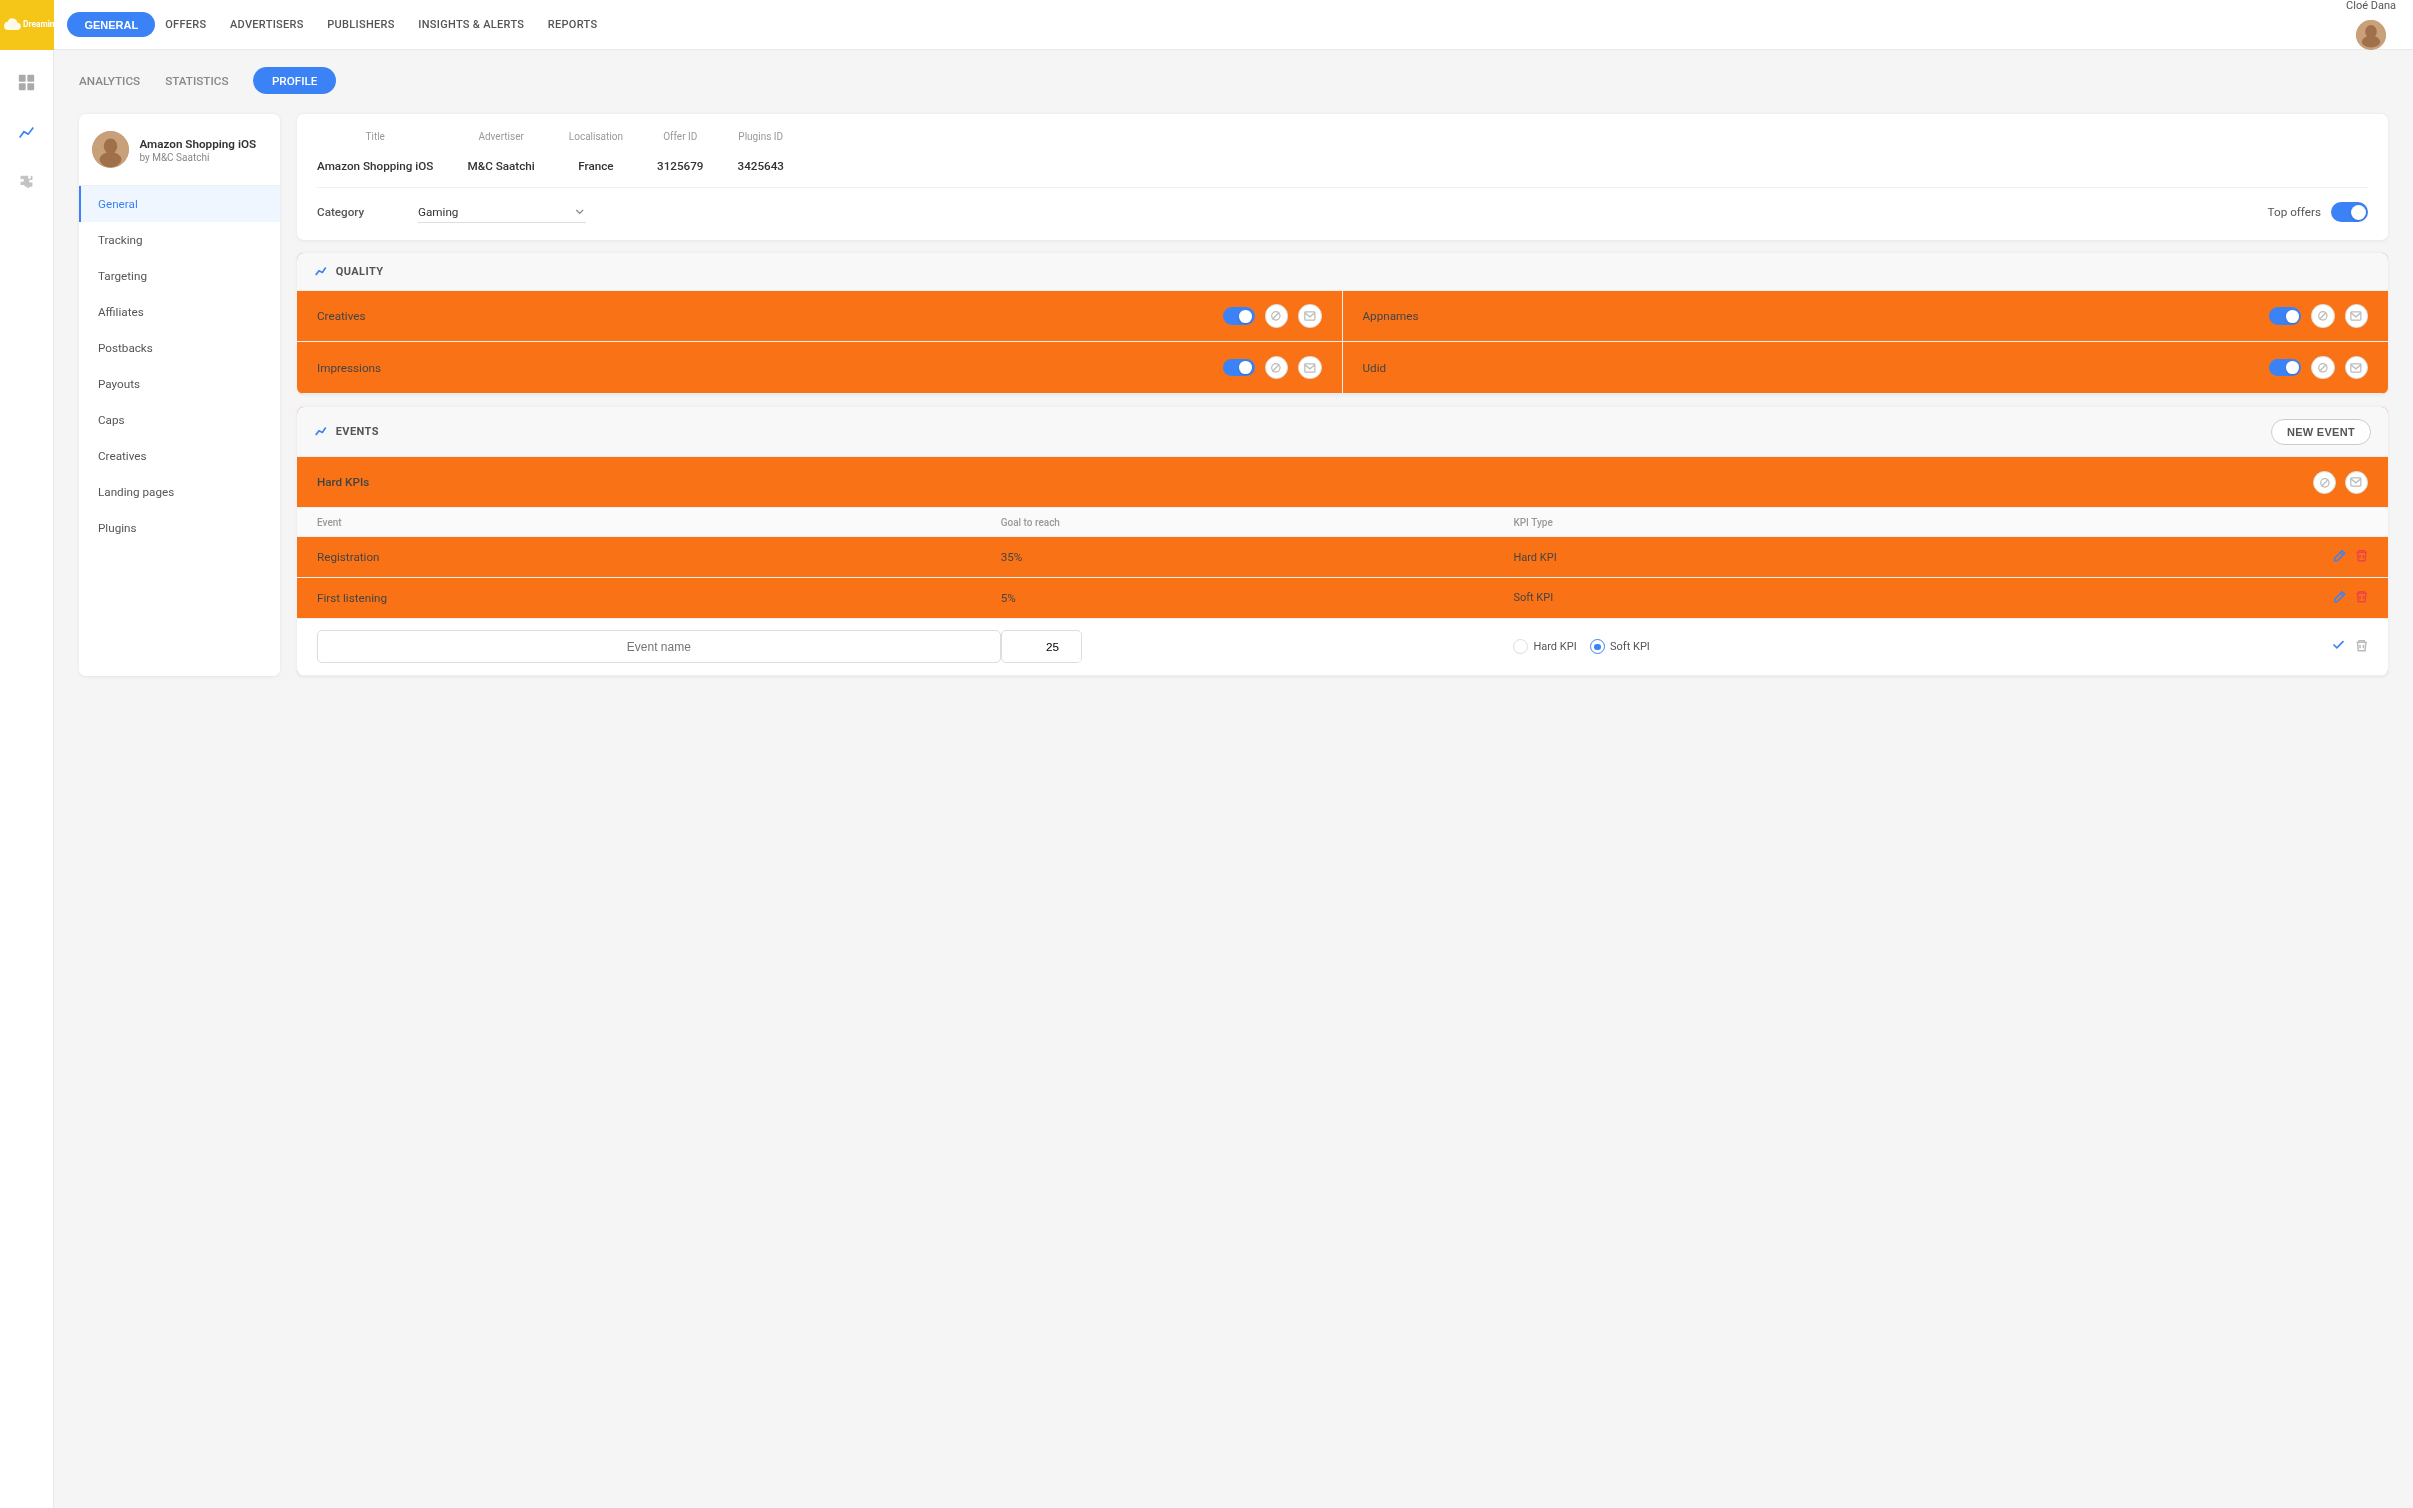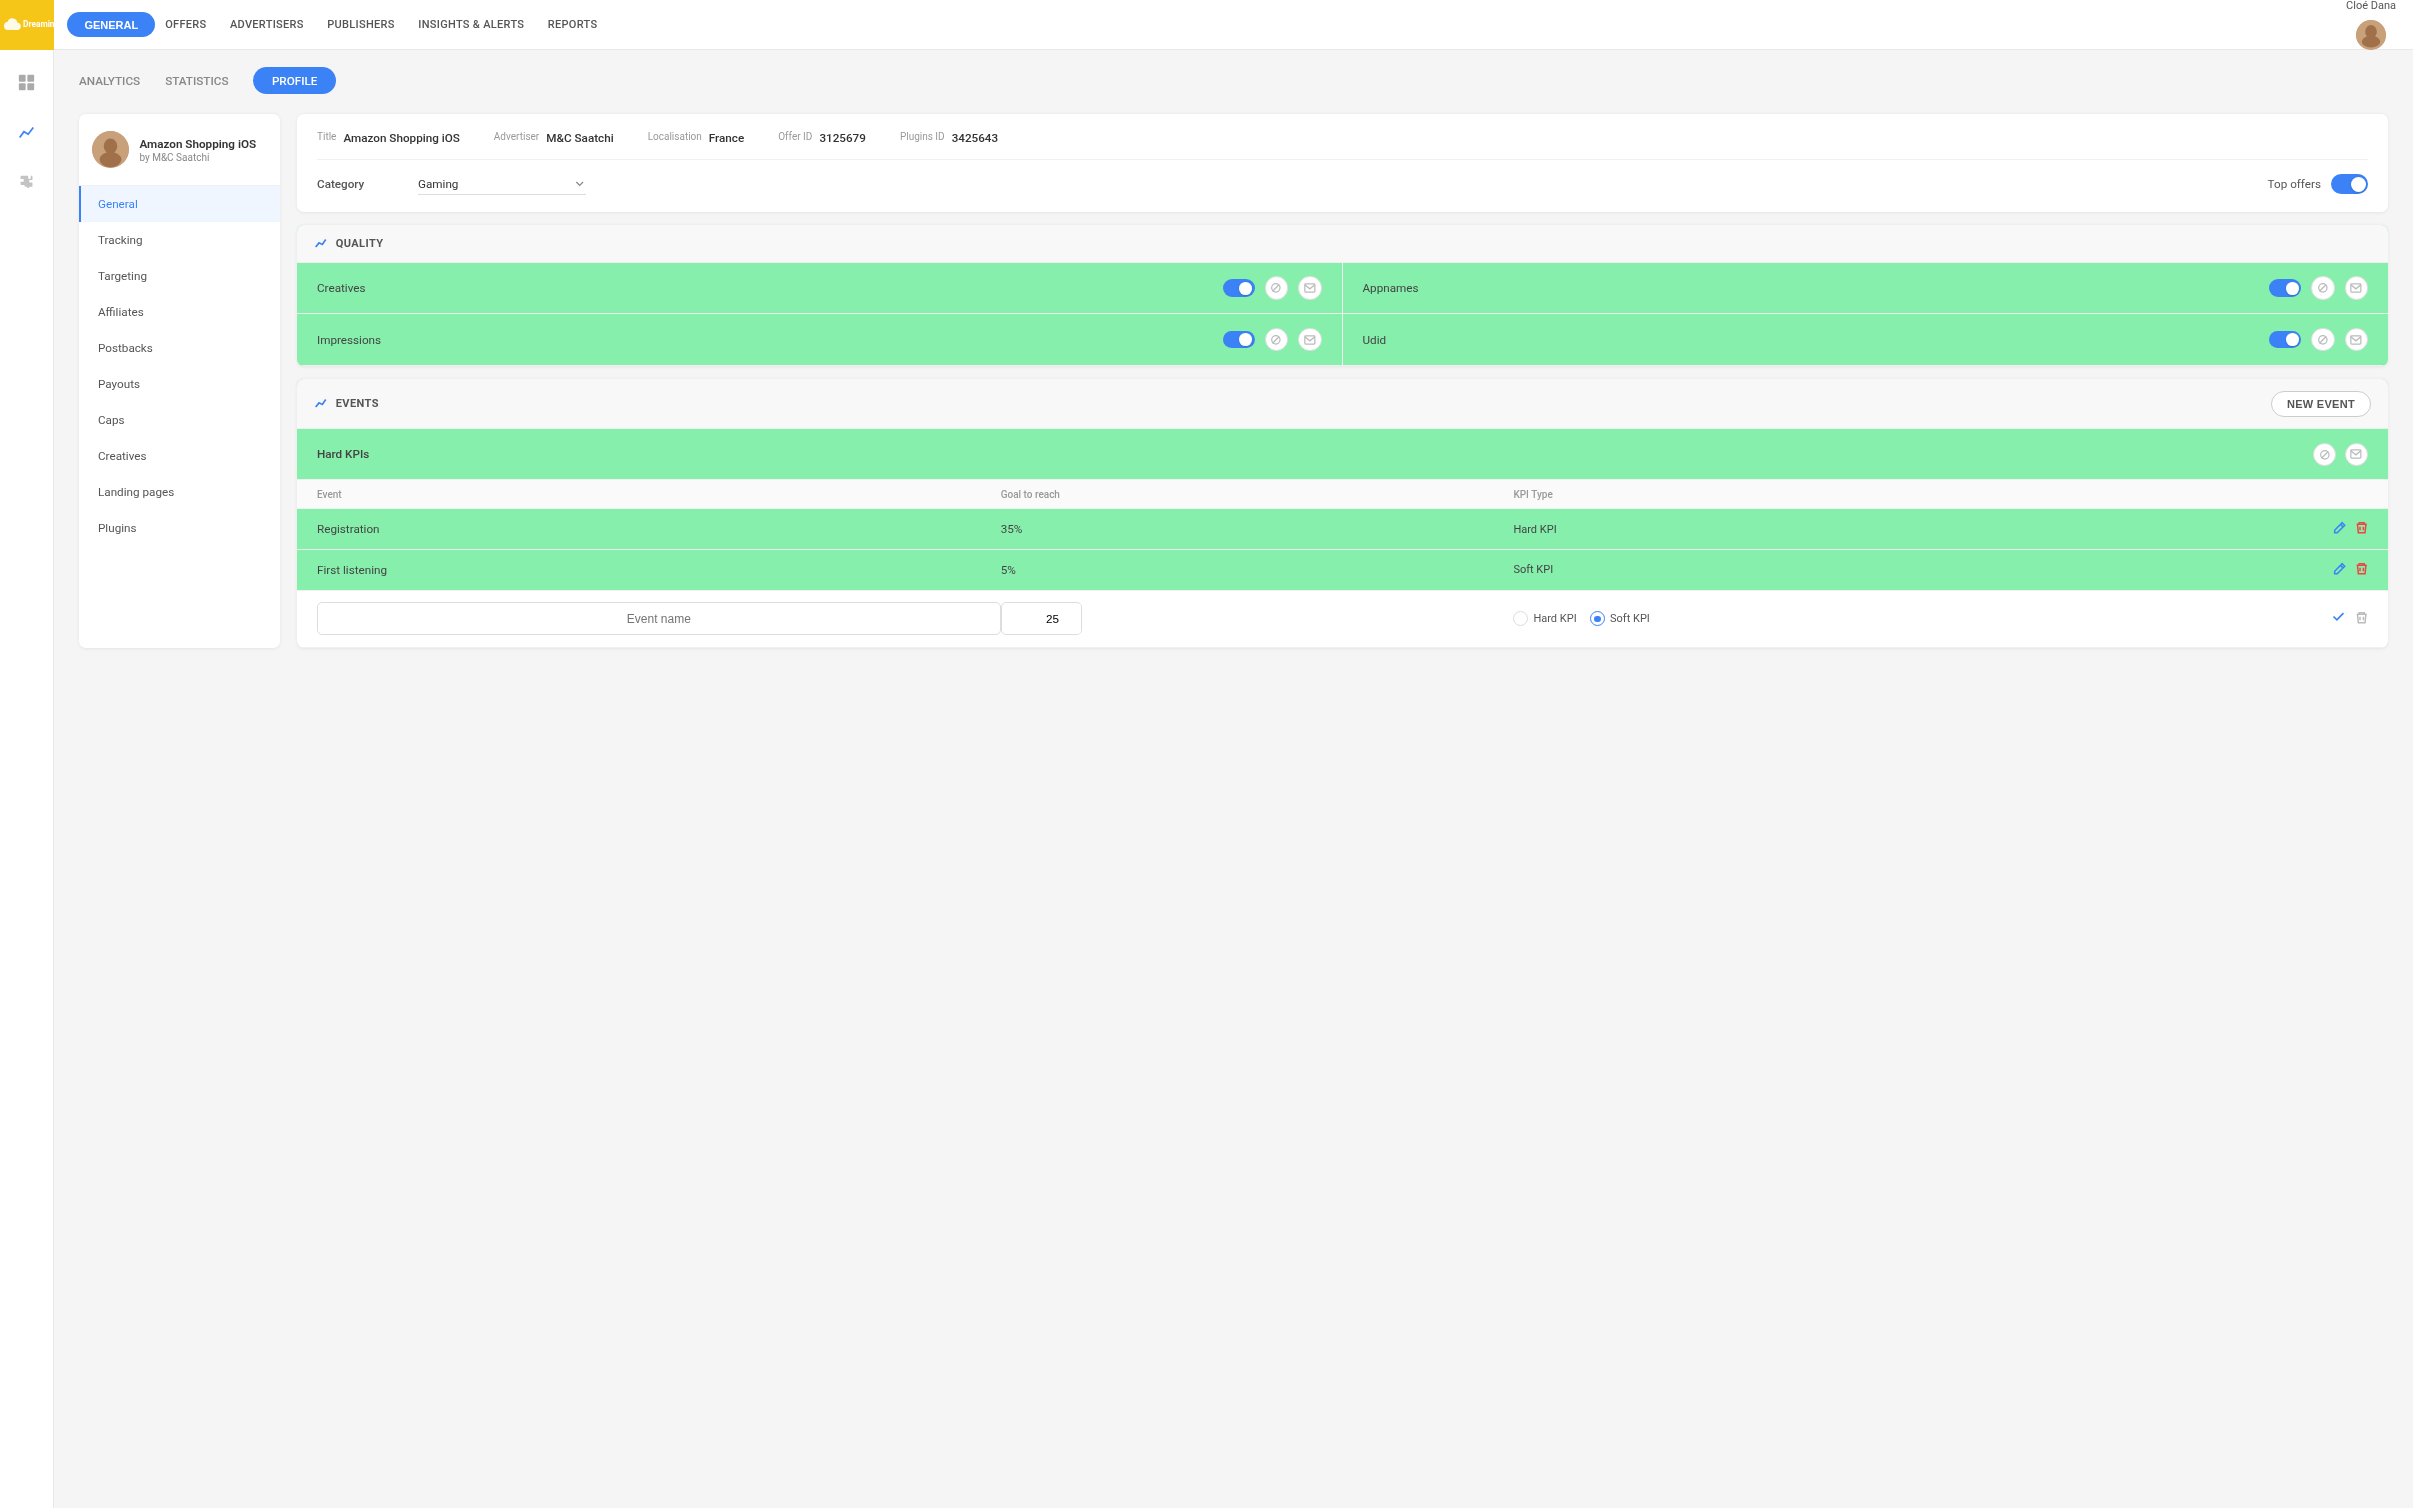--- a/index.html
+++ b/index.html
@@ -185,21 +185,21 @@
       background: #fff;
       border-radius: 6.7px;
       padding: 17px 20px;
       box-shadow: 0 0.8px 3.4px rgba(0,0,0,0.07);
     }
     .info-row {
       display: flex;
       align-items: flex-start;
       gap: 34px;
     }
-    .info-item { display: flex; flex-direction: row; gap: 7px; }
+    .info-item { display: flex; flex-direction: column; gap: 17px; text-align: center; }
     .info-label { font-size: 10px; color: #999; }
     .info-value { font-size: 11.7px; font-weight: 500; color: #333; }
 
     
     .category-row {
       display: flex;
       align-items: center;
       gap: 34px;
       margin-top: 13.4px;
       padding-top: 13.4px;
@@ -253,21 +253,21 @@
       position: absolute;
       width: 12.6px; height: 12.6px;
       background: #fff;
       border-radius: 50%;
       top: 2.5px; right: 2.5px;
       box-shadow: 0 0.8px 1.7px rgba(0,0,0,0.2);
     }
 
     
     .section-card {
-      background: #86efac;
+      background: #f97316;
       border-radius: 6.7px;
       box-shadow: 0 0.8px 3.4px rgba(0,0,0,0.07);
       overflow: hidden;
     }
     .section-header {
       display: flex;
       align-items: center;
       gap: 8.4px;
       padding: 11.7px 17px;
       background: #f8f8f8;

